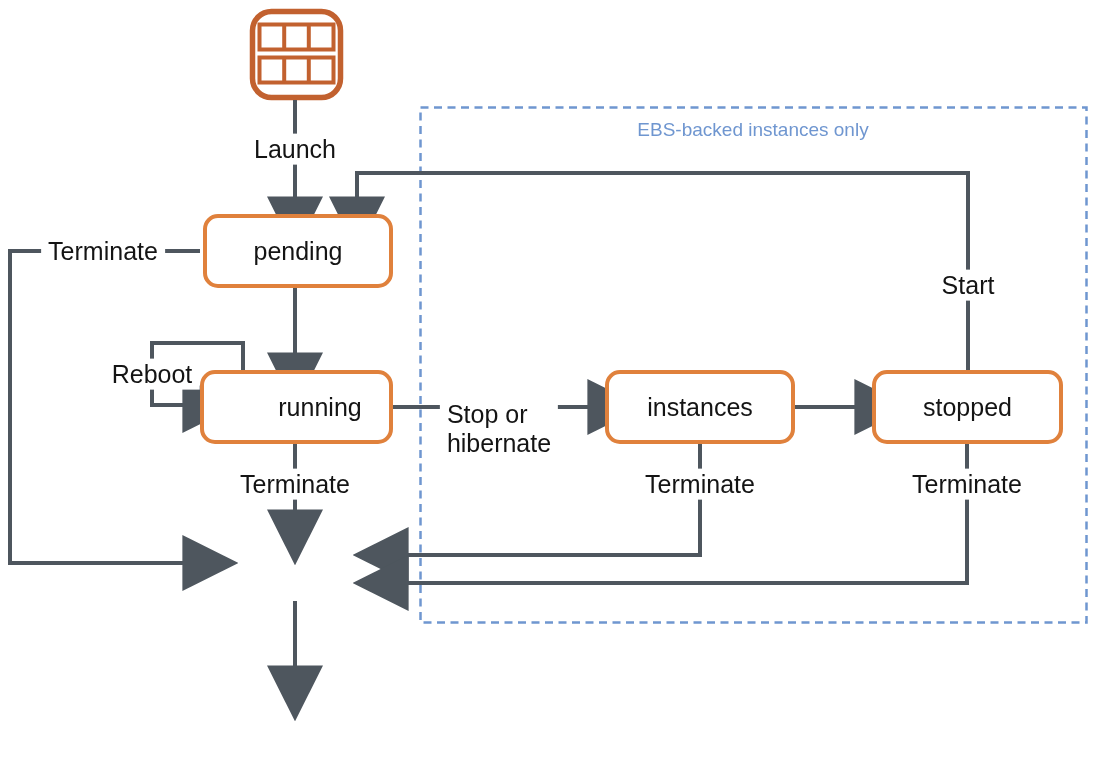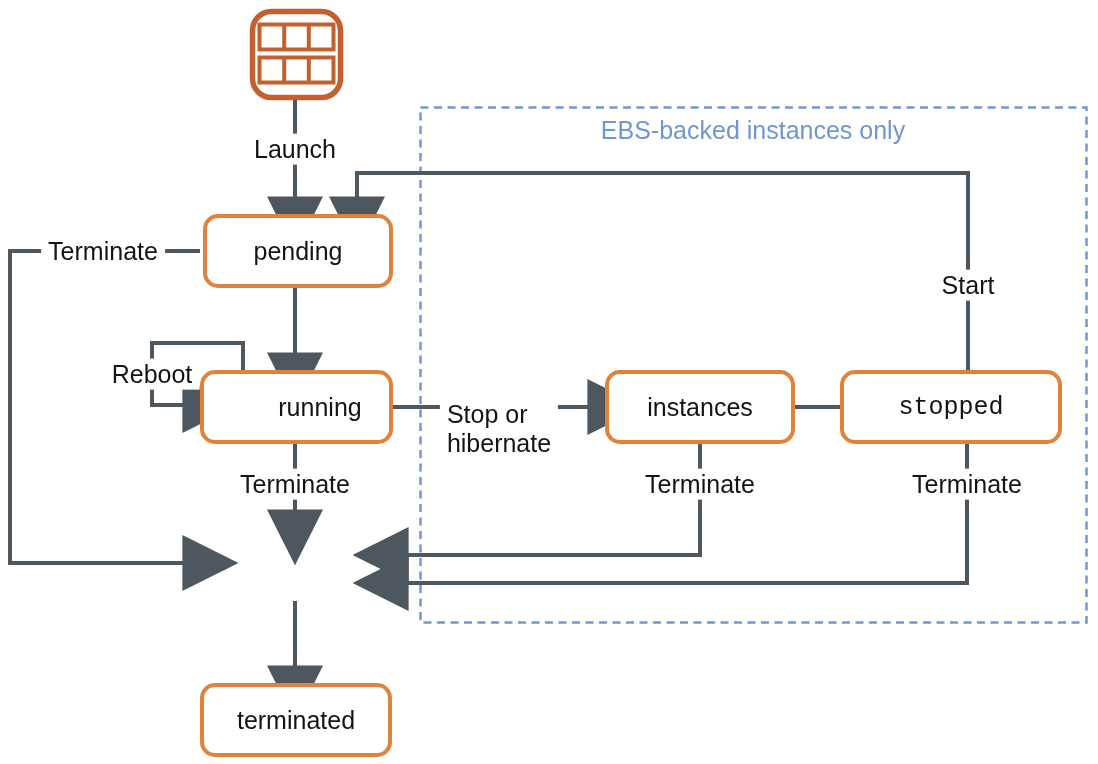--- a/index.html
+++ b/index.html
@@ -43,21 +43,21 @@
     transform:translate(-50%,-50%);
     background:var(--background,#fff);
     padding:1px 7px;
     font-size:25px;color:var(--text,#141414);
     white-space:pre-line;
     line-height:1.15;
   }
   .ebs-label{
     position:absolute;
     transform:translate(-50%,-50%);
-    font-size:25px;
+    font-size:19px;
     color:var(--ebs-blue,#6f96d0);
     white-space:nowrap;
   }
 </style>
 </head>
 <body>
 
 <div class="canvas">
 
   <svg class="layer" width="1098" height="764" viewBox="0 0 1098 764">
@@ -90,22 +90,21 @@
     <path class="flow-line" marker-end="url(#arrowhead)" d="M700,444 V555 H403"></path>
     <path class="flow-line" marker-end="url(#arrowhead)" d="M967,444 V583 H403"></path>
     <path class="flow-line" marker-end="url(#arrowhead)" d="M295,601 V671"></path>
   </svg>
 
   <div class="ebs-label" style="left:753px;top:130px;">EBS-backed instances only</div>
 
   <div class="state-node" style="left:203px;top:214px;">pending</div>
   <div class="state-node" style="left:200px;top:370px;width:193px;padding-left:47px;">running</div>
   <div class="state-node" style="left:605px;top:370px;">instances</div>
-  <div class="state-node" style="left:840px;top:370px;width:222px;font-family:Liberation Mono, monospace;">stopped</div>
-  <div class="state-node" style="left:200px;top:683px;width:192px;">terminated</div>
+  <div class="state-node" style="left:872px;top:370px;width:191px;">stopped</div>
 
   <div class="edge-label" style="left:295px;top:149px;">Launch</div>
   <div class="edge-label" style="left:103px;top:251px;">Terminate</div>
   <div class="edge-label" style="left:152px;top:374px;">Reboot</div>
   <div class="edge-label" style="left:499px;top:408px;margin-top:21px;">Stop or
 hibernate</div>
   <div class="edge-label" style="left:295px;top:484px;">Terminate</div>
   <div class="edge-label" style="left:700px;top:484px;">Terminate</div>
   <div class="edge-label" style="left:967px;top:484px;">Terminate</div>
   <div class="edge-label" style="left:968px;top:285px;">Start</div>

